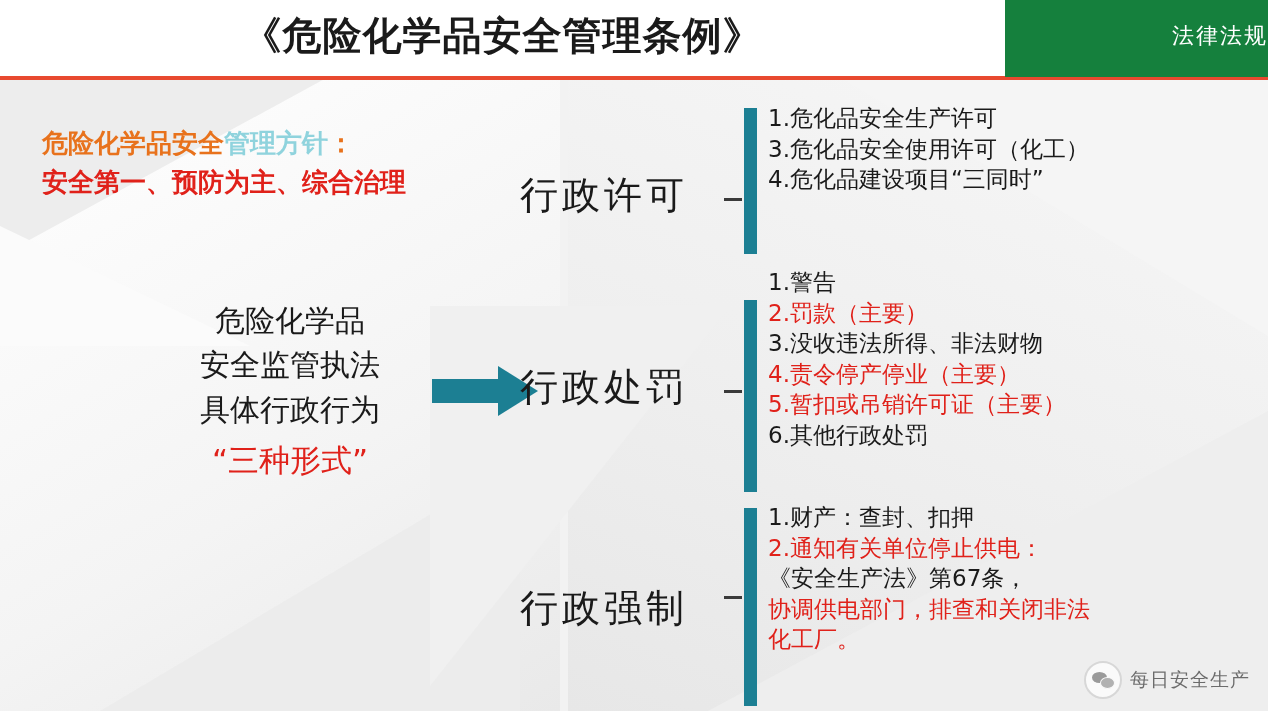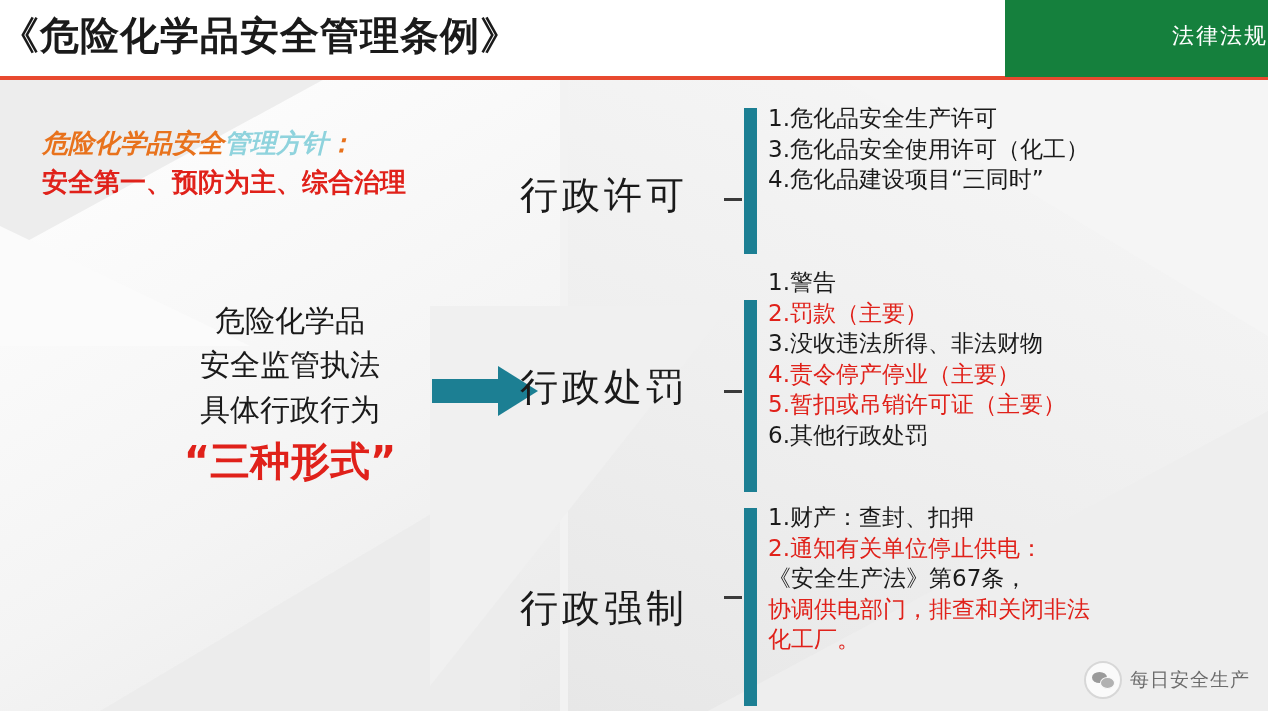--- a/index.html
+++ b/index.html
@@ -29,20 +29,21 @@
     height: 76px;
     background: #ffffff;
     border-bottom: 4px solid #e8492f;
   }
   .header-title {
     position: absolute;
     left: 0; top: 0;
     width: 1005px;
     height: 72px;
     line-height: 72px;
+    text-align: center;
     font-size: 39px;
     font-weight: bold;
     color: #1a1a1a;
     letter-spacing: 1px;
     font-family: "DejaVu Sans", "Liberation Sans", sans-serif;
   }
   .header-tag {
     position: absolute;
     right: 0; top: 0;
     width: 263px;
@@ -76,21 +77,21 @@
         border-left: 300px solid #f0f0f0; border-bottom: 380px solid transparent; }
 
   
   .policy {
     position: absolute;
     left: 42px;
     top: 126px;
     width: 470px;
     line-height: 1.35;
   }
-  .policy-line1 { font-size: 26px; font-weight: bold; font-style: italic; }
+  .policy-line1 { font-size: 26px; font-weight: bold; }
   .policy-line1 .p-orange { color: #e8721c; }
   .policy-line1 .p-teal { color: #8fd3dd; }
   .policy-line1 .p-colon { color: #e8721c; }
   .policy-line2 {
     font-size: 26px;
     font-weight: bold;
     color: #e0211a;
     margin-top: 4px;
   }
 
@@ -99,22 +100,23 @@
     left: 140px;
     top: 299px;
     width: 300px;
     text-align: center;
     font-size: 30px;
     color: #1a1a1a;
     line-height: 1.48;
   }
   .subject .quote {
     display: block;
-    font-size: 40px;
-    font-weight: bold;
+    margin-top: 6px;
+    font-size: 31px;
+    font-weight: normal;
     color: #e0211a;
   }
 
   
   .arrow {
     position: absolute;
     left: 432px;
     top: 366px;
     width: 106px;
     height: 48px;

